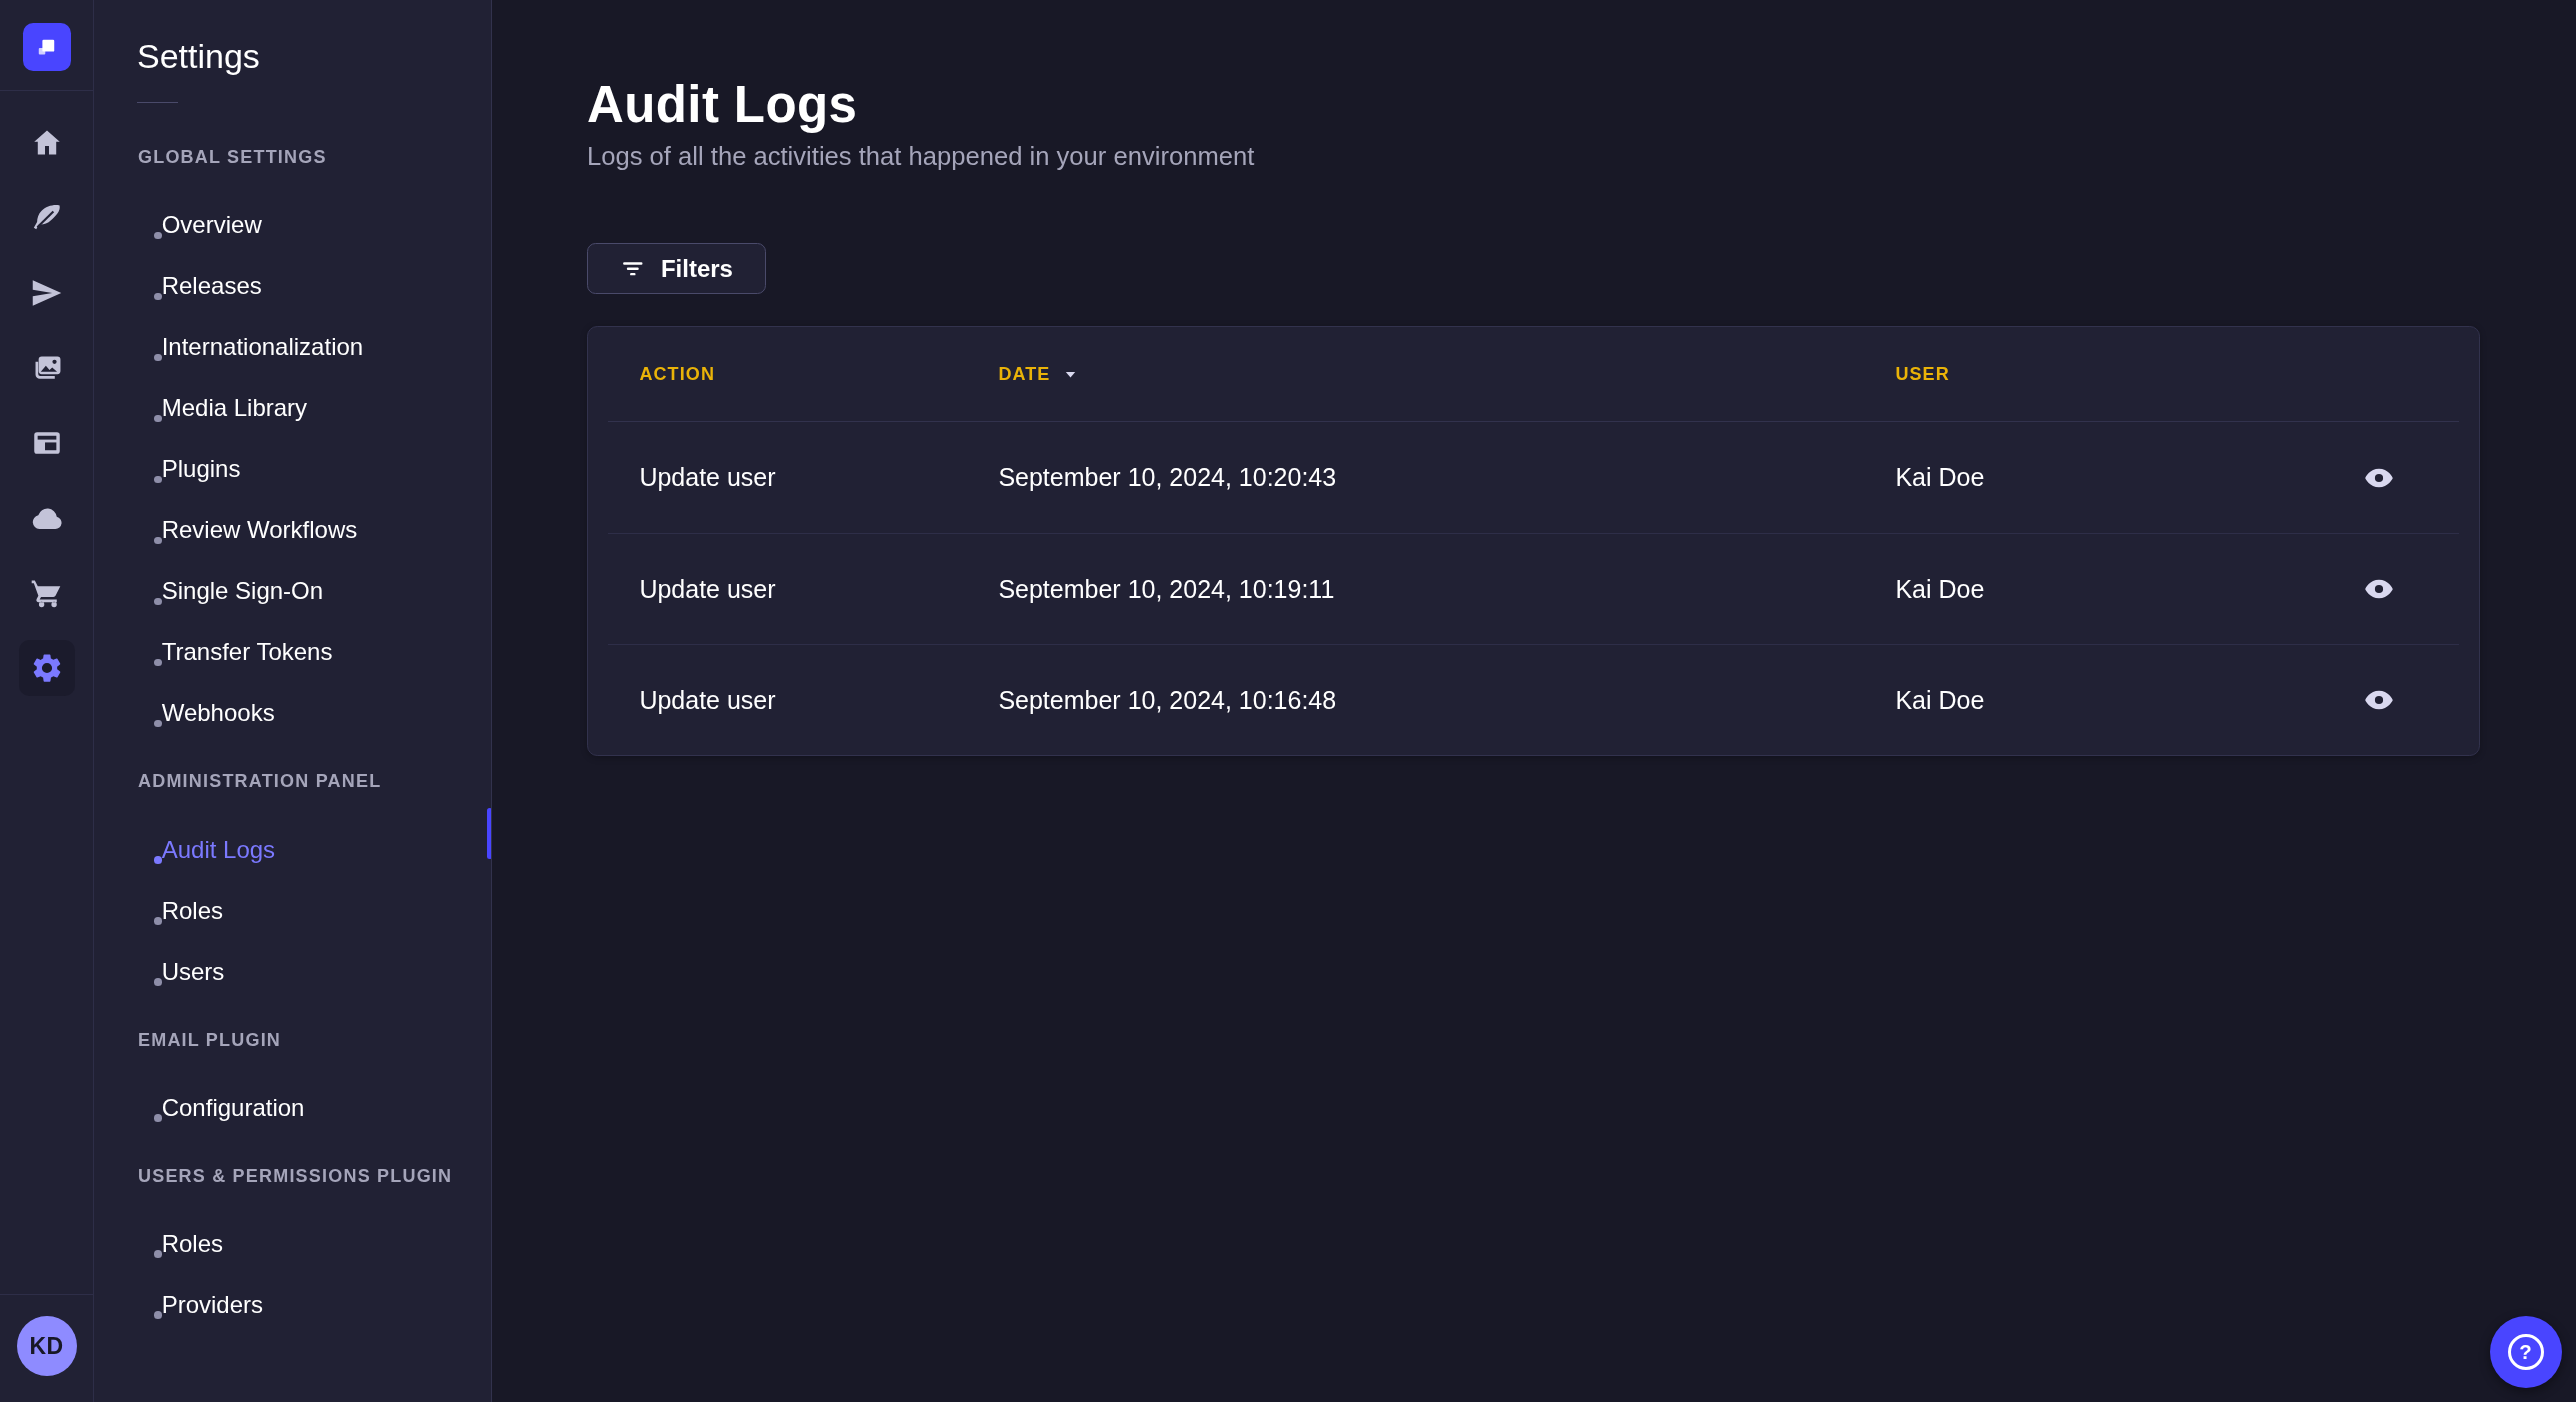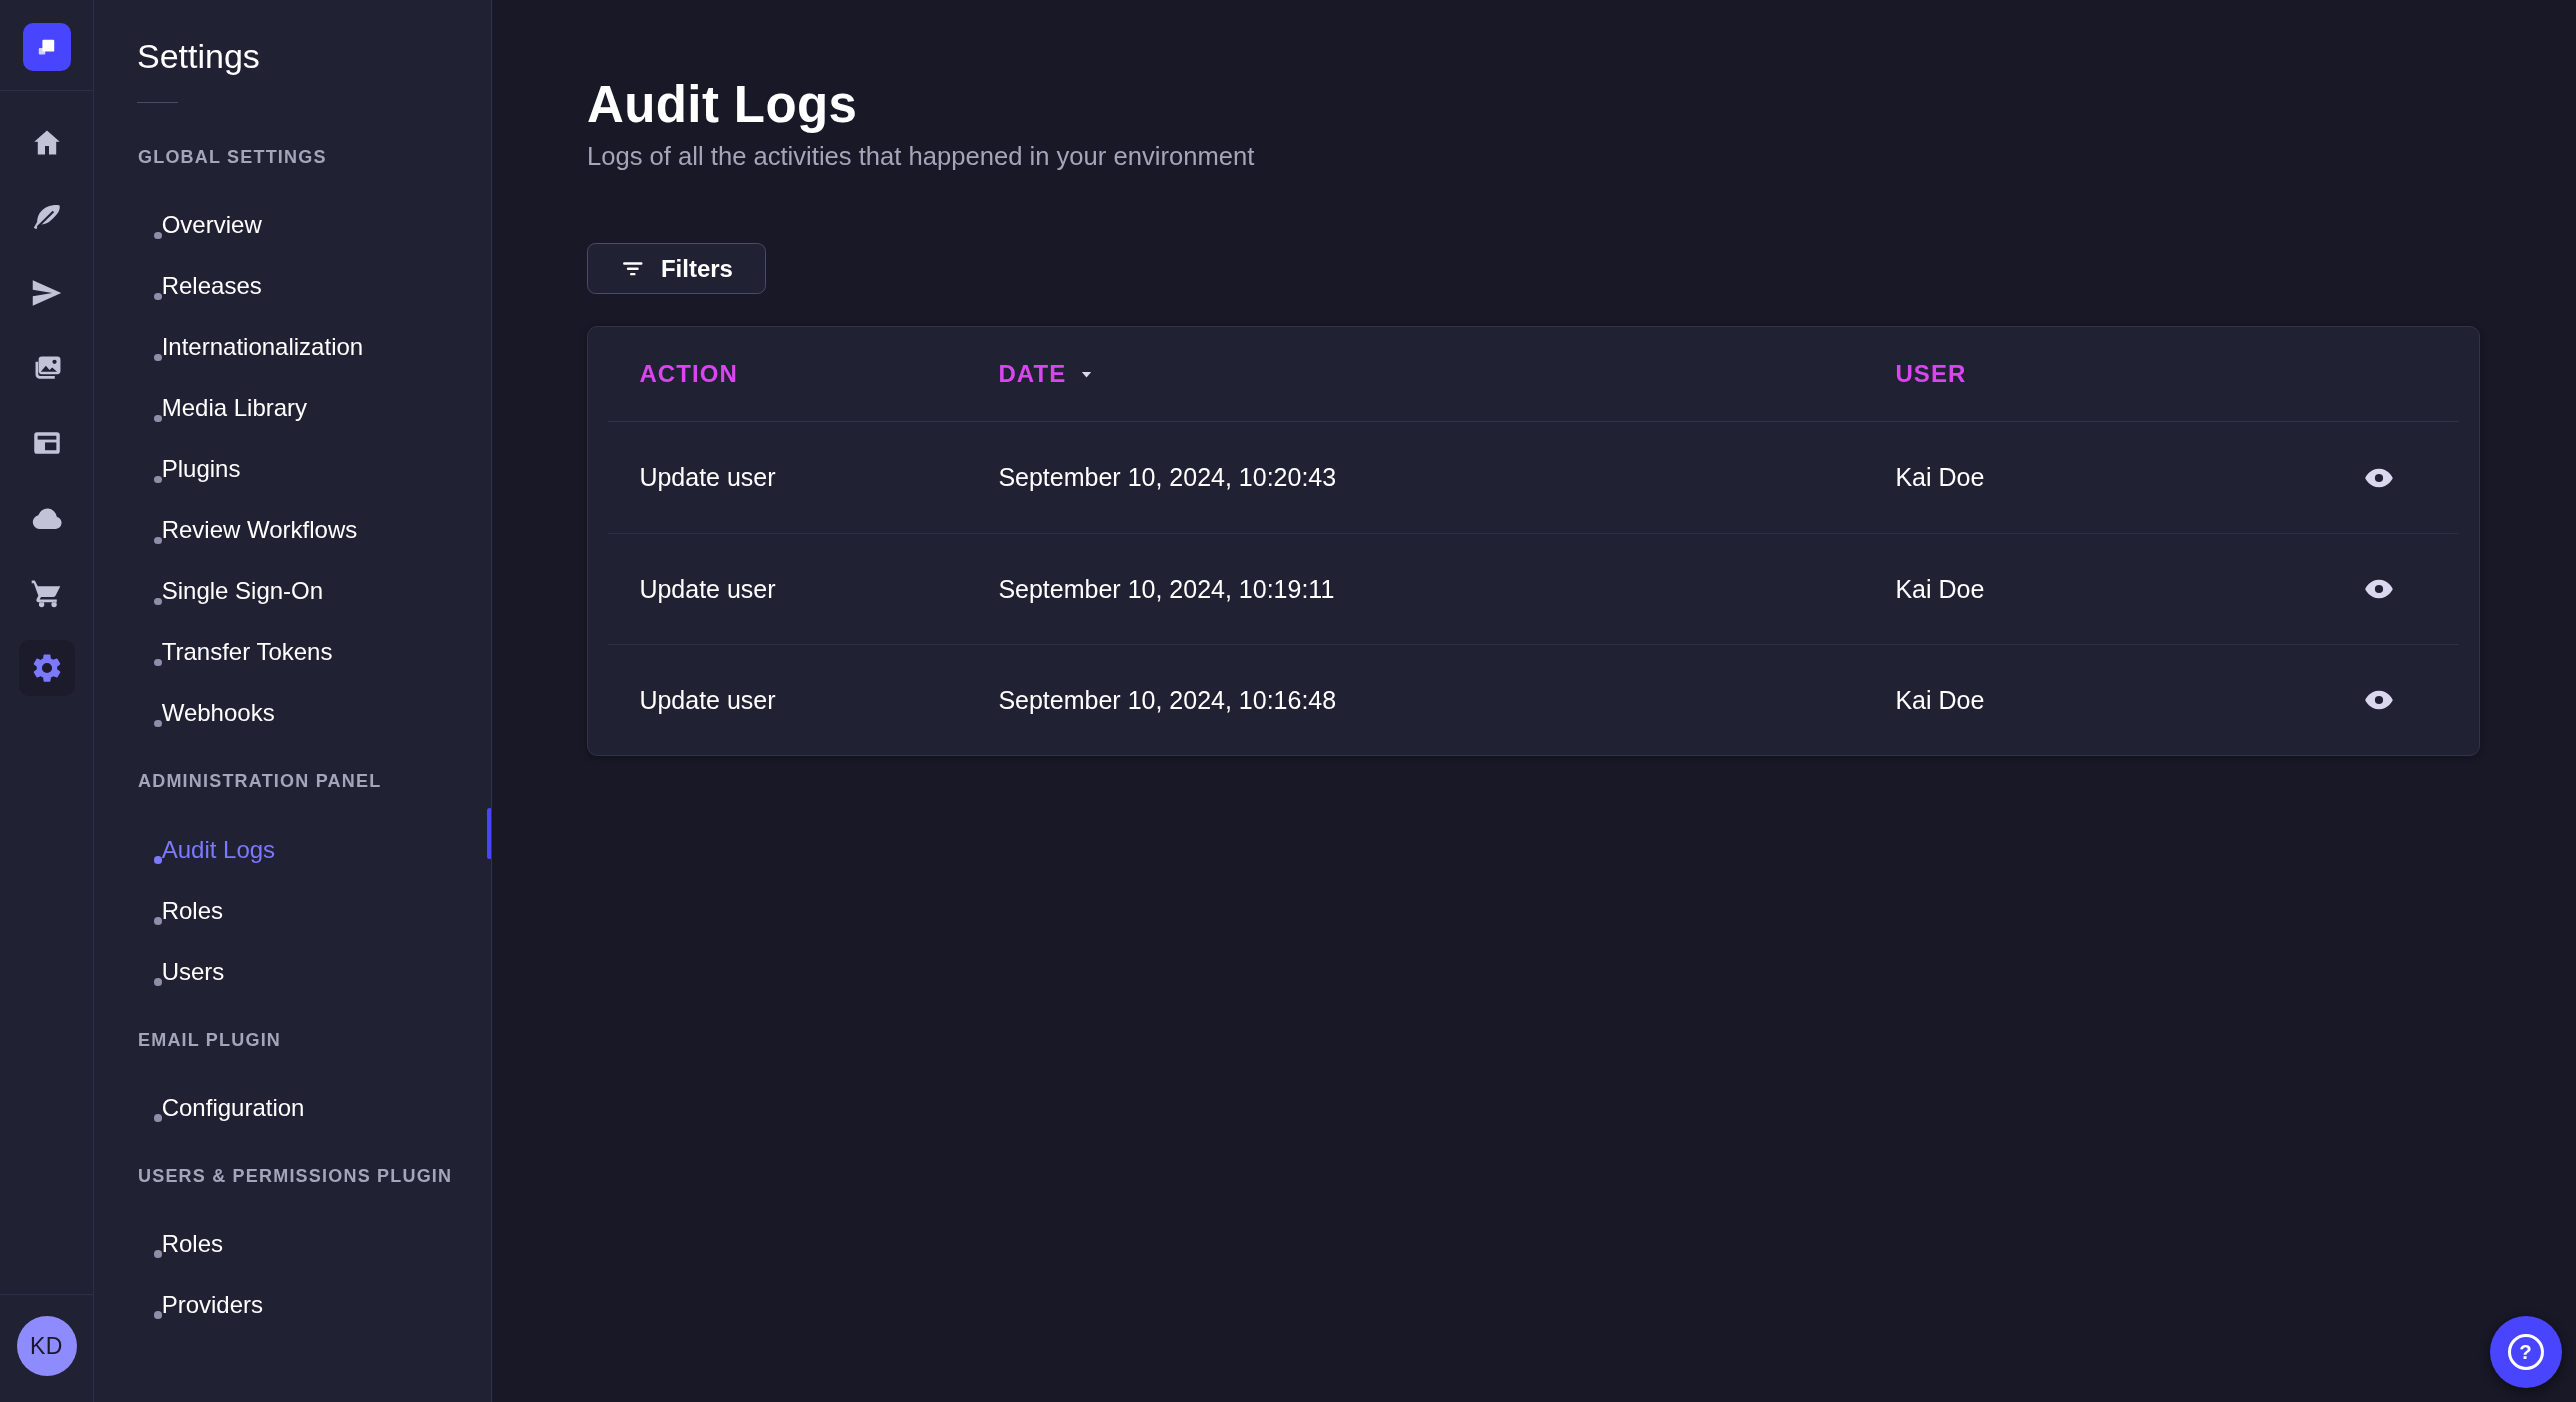--- a/index.html
+++ b/index.html
@@ -24,21 +24,21 @@
   .rail-nav { display:flex; flex-direction:column; align-items:center; padding-top:24px; }
   .rail-btn {
     width:56px; height:56px; border-radius:10.2px; display:grid; place-items:center;
     color:#c3c3d8; margin-bottom:19px; cursor:pointer; background:transparent; border:none;
   }
   .rail-btn.active { background:#1b1b2c; color:#7b79ff; }
   .rail-spacer { flex:1; }
   .rail-bottom { width:100%; display:flex; flex-direction:column; align-items:center; }
   .avatar {
     width:60px; height:60px; border-radius:50%; background:#8e8bff; color:#181826;
-    display:grid; place-items:center; font-size:23px; font-weight:normal;
+    display:grid; place-items:center; font-size:23px; font-weight:bold;
     margin:22px 0 25.6px; cursor:pointer; letter-spacing:0.4px;
   }
   
   .sidebar {
     width:398px; flex:0 0 398px; height:100%;
     background:#212134; border-right:0.9px solid #32324d;
     position:relative; overflow:hidden;
   }
   .sidebar-title { font-size:34px; font-weight:normal; color:#fff; margin:37px 0 0 43px; }
   .sidebar-title-divider { width:41px; height:1.7px; background:#4a4a6a; margin:25.6px 0 0 43px; }
@@ -74,21 +74,21 @@
     border:0.9px solid #32324d; border-radius:10.2px;
     box-shadow:0 1.7px 6.8px rgba(0,0,0,.25); overflow:hidden;
   }
   .t-inner { margin:0 20.4px; }
   .t-head {
     display:grid; grid-template-columns:359px 897px 1fr auto;
     align-items:center; height:95px; padding:0 56px 0 31px;
     border-bottom:0.9px solid #32324d;
   }
   .th {
-    font-size:24px; font-weight:bold; letter-spacing:1.1px; color:#d946ef;
+    font-size:18px; font-weight:bold; letter-spacing:1.1px; color:#eab308;
     display:flex; align-items:center; gap:12px; background:none; border:none;
     font-family:inherit; text-align:right;
   }
   .th.sortable { cursor:pointer; }
   .sort-arrow { color:#d9d8ef; display:inline-flex; }
   .t-row {
     display:grid; grid-template-columns:359px 897px 1fr auto;
     align-items:center; height:111px; padding:0 56px 0 31px;
   }
   .t-row + .t-row { border-top:0.9px solid #2e2e48; }

